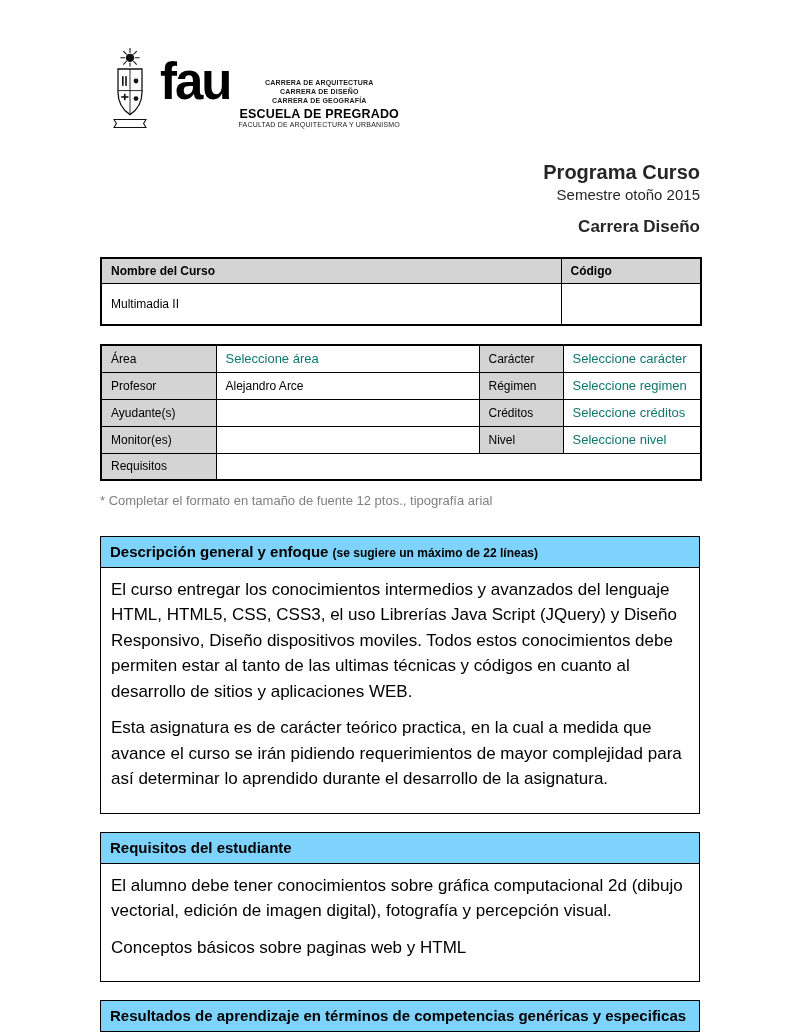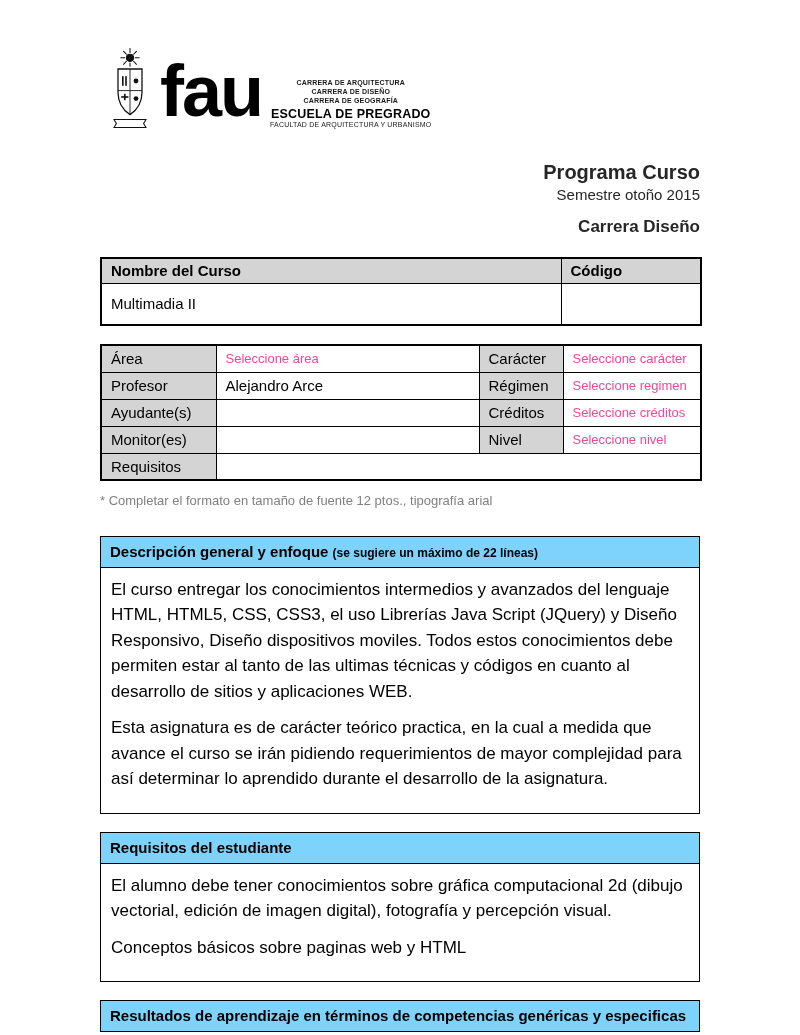--- a/index.html
+++ b/index.html
@@ -4,42 +4,42 @@
 <style>
   * { margin:0; padding:0; box-sizing:border-box; }
   html, body { background:#ffffff; }
   body { font-family:"Liberation Sans", sans-serif; color:#000; }
 
   .page { width:800px; height:1035px; background:#fff; padding:45px 100px 0 100px; overflow:hidden; position:relative; }
 
   
   .logo-row { display:flex; align-items:flex-start; margin-left:10px; height:92px; }
   .crest { width:40px; height:88px; flex:0 0 auto; }
-  .brand { font-size:72px; font-weight:bold; letter-spacing:-2px; line-height:0.9; margin:14px 8px 0 10px; }
+  .brand { font-size:51px; font-weight:bold; letter-spacing:-2px; line-height:0.9; margin:14px 8px 0 10px; }
   .logo-text { margin-top:34px; display:flex; flex-direction:column;text-align:center; }
   .logo-tiny { font-size:7px; letter-spacing:0.2px; line-height:1.25; font-weight:bold; color:#1a1a1a; }
   .logo-school { font-size:12.5px; font-weight:bold; letter-spacing:0.2px; margin-top:2px; }
   .logo-faculty { font-size:7px; letter-spacing:0.2px; color:#1a1a1a; }
 
   
   .doc-header { text-align:right; margin-top:24px; }
   .doc-title { font-size:20px; font-weight:bold; color:#262626; }
   .doc-semester { font-size:15px; margin-top:2px; color:#262626; }
   .doc-career { font-size:17px; font-weight:bold; margin-top:14px; color:#262626; }
 
   
   table { width:100%; border-collapse:collapse; table-layout:fixed; }
-  td, th { border:1px solid #000; padding:3px 9px; font-size:15px; text-align:left; vertical-align:middle; overflow:hidden; white-space:nowrap; }
+  td, th { border:1px solid #000; padding:3px 9px; font-size:12px; text-align:left; vertical-align:middle; overflow:hidden; white-space:nowrap; }
   .course-table { margin-top:20px; border:2px solid #000; }
   .course-table th { font-weight:bold; height:25px; }
   .course-table td { height:42px; }
   .info-table { margin-top:18px; border:2px solid #000; }
   .info-table td { height:27px; }
   .cell-gray { background:#d4d4d4; }
-  .ph { color:#ec4899; font-size:13px; }
+  .ph { color:#0f766e; font-size:13px; }
 
   
   .note { margin-top:12px; font-size:13px; color:#808080; }
 
   
   .section { margin-top:28px; }
   .section + .section { margin-top:18px; }
   .section-header { background:#7dd3fc; border:1px solid #000; padding:4px 9px; font-size:15px; font-weight:bold; line-height:1.45; }
   .section-note { font-size:12px; font-weight:bold; }
   .section-body { border:1px solid #000; border-top:none; padding:9px 10px 10px 10px; }

